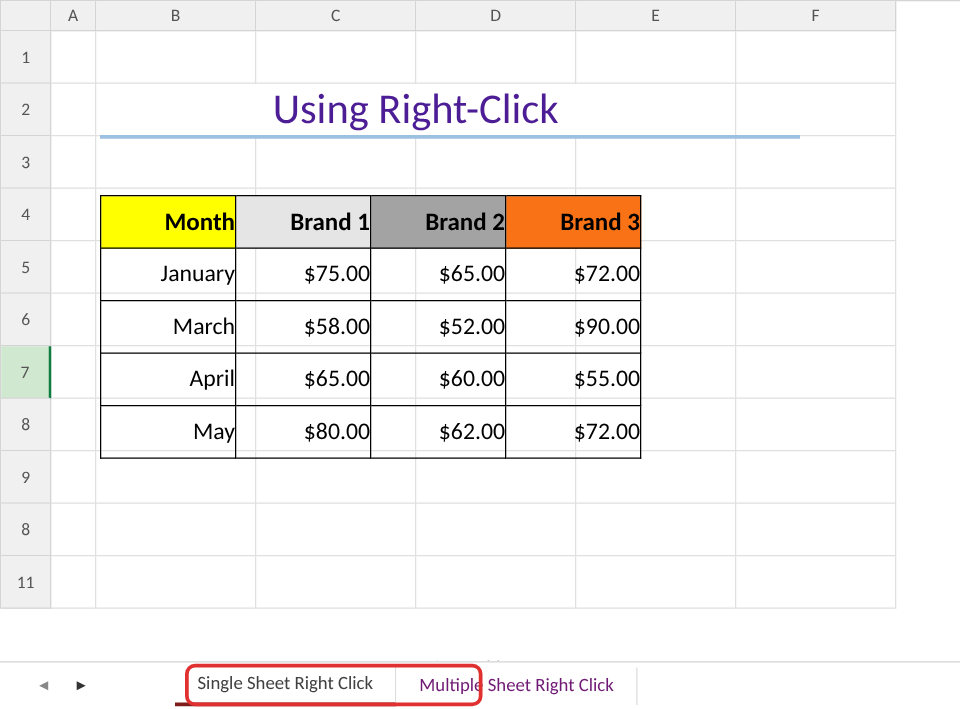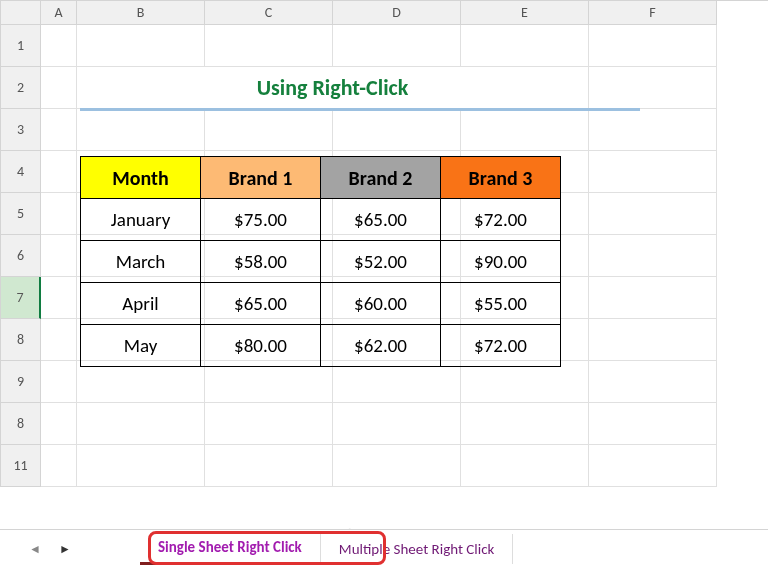--- a/index.html
+++ b/index.html
@@ -36,52 +36,52 @@
   border-right: 1px solid #e0e0e0;
   border-bottom: 1px solid #e0e0e0;
   display: flex;
   align-items: center;
   justify-content: center;
   font-size: 18px;
   color: #222;
   position: relative;
 }
 .title-cell {
-  font-size: 22px;
-  font-weight: bold;
-  color: #15803d;
+  font-size: 34px;
+  font-weight: normal;
+  color: #4c1d95;
 }
 .underline-bar {
   position: absolute;
   left: 80px;
   top: 108px;
   width: 560px;
   height: 3px;
   background: #9cc0e0;
 }
 .data-table {
   position: absolute;
   left: 80px;
   top: 156px;
   border-collapse: collapse;
 }
 .data-table th, .data-table td {
   border: 1.5px solid #000;
   padding: 0;
-  width: 120px;
+  width: 108px;
   height: 42px;
-  text-align: center;
+  text-align: right;
   font-size: 19px;
 }
 .data-table th {
   font-weight: bold;
   font-size: 20px;
 }
 .th-month { background: #ffff00; }
-.th-b1 { background: #fdba74; }
+.th-b1 { background: #e5e5e5; }
 .th-b2 { background: #a3a3a3; }
 .th-b3 { background: #f97316; }
 .sheet-tabs {
   position: absolute;
   bottom: 0;
   left: 0;
   right: 0;
   height: 38px;
   background: #fff;
   border-top: 1px solid #d4d4d4;
@@ -102,22 +102,22 @@
 .nav-arrow.enabled { color: #333; }
 .tab {
   padding: 6px 18px;
   font-size: 15px;
   color: #701a75;
   border-right: 1px solid #ddd;
   background: #fff;
   cursor: pointer;
 }
 .tab.active {
-  color: #a21caf;
-  font-weight: bold;
+  color: #404040;
+  font-weight: normal;
   border-bottom: 3px solid #7f1d1d;
   background: #fff;
 }
 .highlight-box {
   position: absolute;
   border: 3px solid #e03030;
   border-radius: 8px;
   pointer-events: none;
 }
 .watermark {

